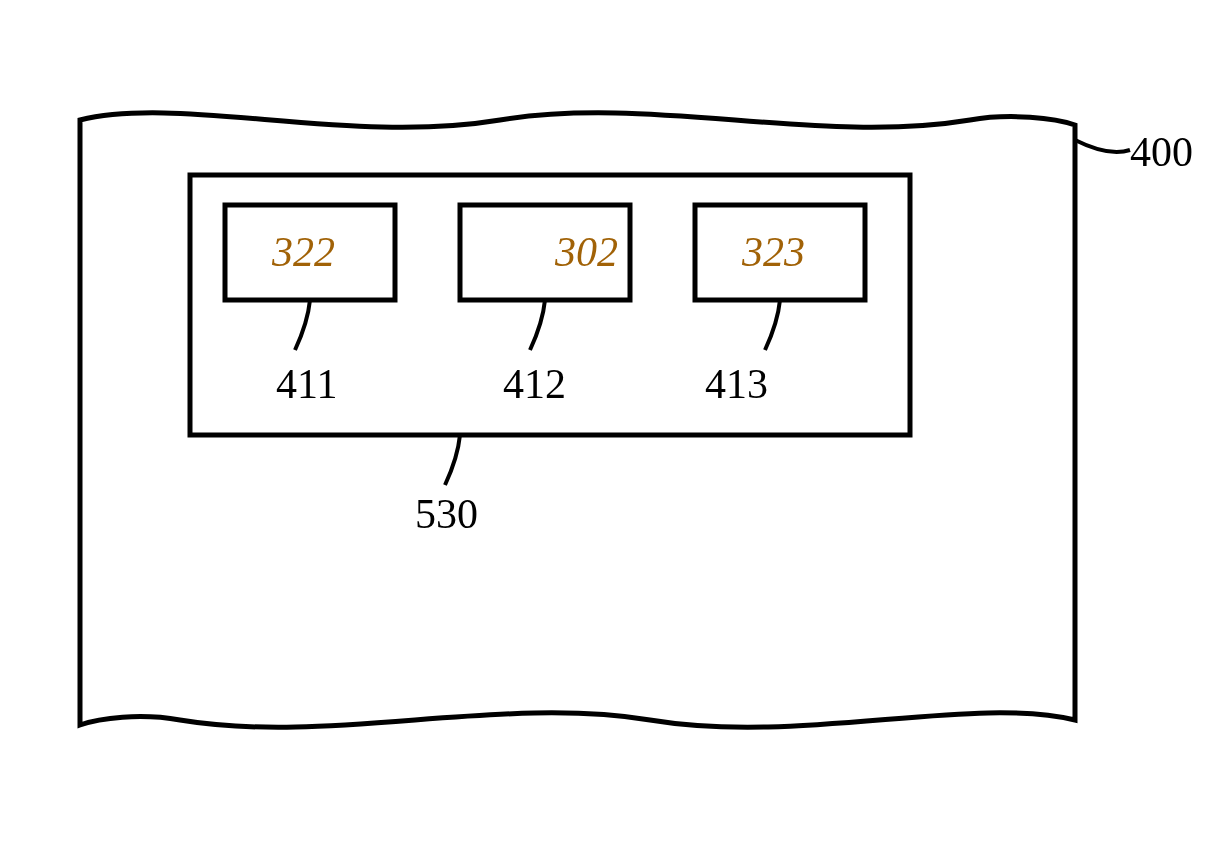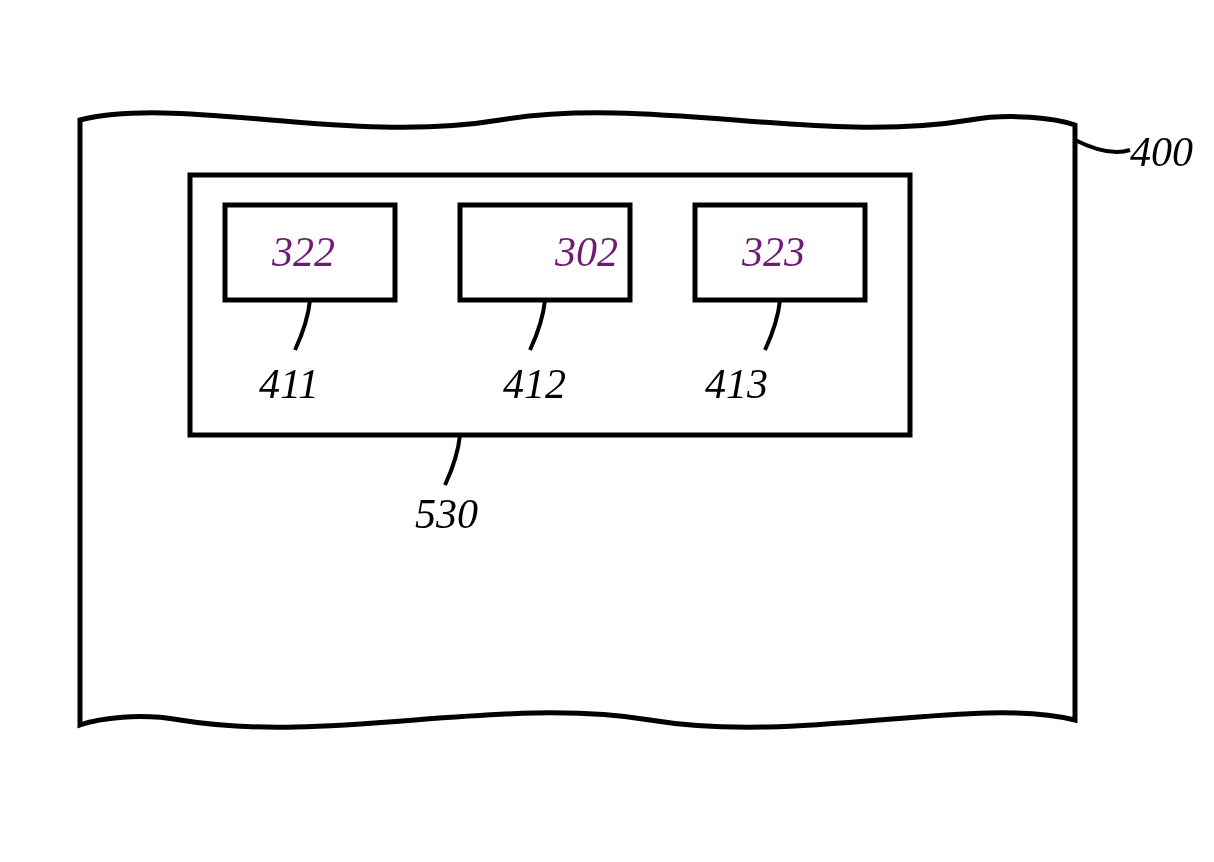--- a/index.html
+++ b/index.html
@@ -12,29 +12,28 @@
     }
     .canvas {
       position: absolute;
       top: 0;
       left: 0;
       width: 1214px;
       height: 862px;
     }
     .label {
       position: absolute;
-      font-style: italic;
       font-size: 42px;
       color: #000;
       text-align: center;
     }
     .box-label {
       font-style: italic;
       font-size: 42px;
-      color: #701a75;
+      color: #a16207;
     }
   </style>
 </head>
 <body>
 
 <svg class="canvas" viewBox="0 0 1214 862">
 
   <g>
     <path d="M 80 120
              C 180 95, 350 145, 500 120
@@ -80,17 +79,17 @@
     <path d="M 780 300 C 778 320, 772 335, 765 350" fill="none" stroke="#000" stroke-width="4"></path>
   </g>
 </svg>
 
 <div class="label" style="left:1130px; top:128px;">400</div>
 
 <div class="label box-label" style="left:272px; top:228px;">322</div>
 <div class="label box-label" style="left:507px; top:228px;margin-left:48px;">302</div>
 <div class="label box-label" style="left:742px; top:228px;text-align:center;">323</div>
 
-<div class="label" style="left:259px; top:360px;">411</div>
+<div class="label" style="left:276px; top:360px;">411</div>
 <div class="label" style="left:503px; top:360px;">412</div>
 <div class="label" style="left:705px; top:360px;">413</div>
 
 <div class="label" style="left:415px; top:490px;">530</div>
 
 </body></html>

